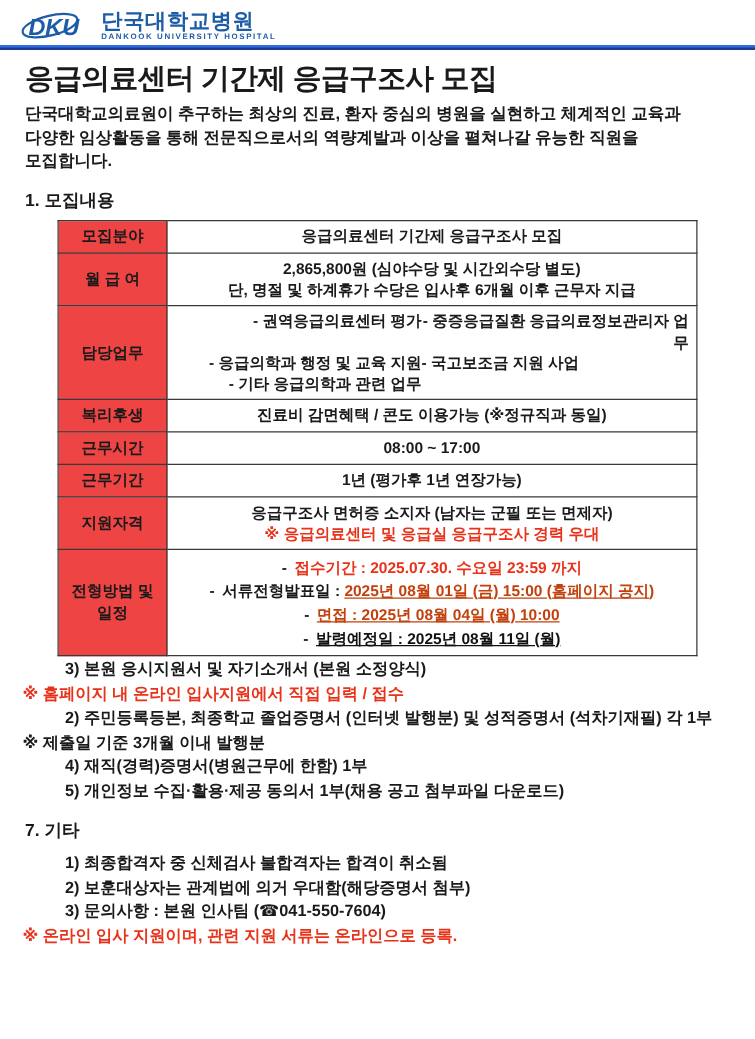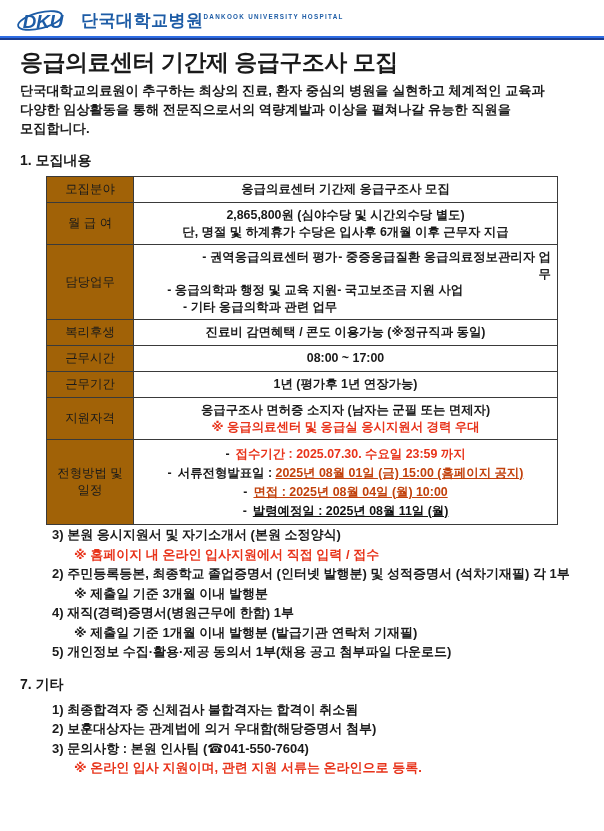--- a/index.html
+++ b/index.html
@@ -4,42 +4,42 @@
 <style>
   html,body{margin:0;padding:0;}
   body{
     width:604px;height:831px;background:#ffffff;position:relative;overflow:hidden;
     font-family:"Liberation Sans","DejaVu Sans",sans-serif;color:#1a1a1a;
     -webkit-font-smoothing:antialiased;
   }
   .hdr{padding:7px 0 2px 16px;}
   .logo{display:flex;align-items:center;gap:17px;}
   .logo svg{display:block;}
-  .logo-txt{display:flex;flex-direction:row;line-height:1;}
+  .logo-txt{display:flex;flex-direction:column;line-height:1;}
   .logo-kr{color:#1d5ca6;font-weight:800;font-size:17px;letter-spacing:0.5px;}
   .logo-en{color:#1d5ca6;font-weight:700;font-size:6.3px;letter-spacing:1.3px;margin-top:2px;}
   .rule{width:604px;height:4px;background:#2e6de4;border-bottom:2px solid #1b3c8e;box-sizing:border-box;}
   .page{padding:0 20px 0 18px;}
   .doc-title{font-size:23px;font-weight:800;letter-spacing:-0.5px;margin:7px 0 3px 2px;}
   .intro{font-size:13.2px;font-weight:600;line-height:19px;margin:2px 2px 0 2px;word-break:keep-all;}
   .sec-h{font-size:14px;font-weight:700;margin:14px 0 6px 2px;}
   table.recruit{border-collapse:collapse;width:512px;margin-left:28px;font-size:12.4px;}
   table.recruit th,table.recruit td{border:1.4px solid #3a3a3a;padding:4px 6px;}
-  table.recruit th{background:#a16207;width:74px;font-weight:400;}
+  table.recruit th{background:#ef4444;width:74px;font-weight:700;}
   table.recruit td{text-align:center;font-weight:600;line-height:16.5px;}
   td.left{text-align:left;padding-left:12px;}
   .duty-line{display:flex;text-align:right;}
   .duty-line span:first-child{flex:0 0 48%;}
   .sched-line{line-height:18px;padding:0.5px 0;}
   .dash{margin-right:6px;font-weight:700;}
   .red{color:#e8331a;font-weight:700;}
   .blue-u{color:#c2410c;font-weight:700;text-decoration:underline;}
   .dark-u{color:#111;font-weight:700;text-decoration:underline;}
   .li{font-size:13px;font-weight:600;line-height:19.5px;margin-left:34px;padding-left:17px;text-indent:-17px;word-break:keep-all;}
-  .note{font-size:13px;font-weight:600;line-height:19.5px;margin-left:56px;}
+  .note{font-size:13px;font-weight:600;line-height:19.5px;}
 </style>
 </head>
 <body>
 
 <div class="hdr">
   <div class="logo">
     <span>
       <svg width="48" height="27" viewBox="0 0 64 34">
         <ellipse cx="32" cy="17" rx="30" ry="10.5" fill="none" stroke="#1d5ca6" stroke-width="2.4" transform="rotate(-14 32 17)"></ellipse>
         <text x="9" y="27" font-size="25" font-weight="bold" font-style="italic" fill="#1d5ca6" font-family="Liberation Sans, sans-serif">DKU</text>
@@ -99,21 +99,21 @@
       <td>08:00 ~ 17:00</td>
     </tr>
     <tr>
       <th>근무기간</th>
       <td>1년 (평가후 1년 연장가능)</td>
     </tr>
     <tr>
       <th>지원자격</th>
       <td>
         <div>응급구조사 면허증 소지자 (남자는 군필 또는 면제자)</div>
-        <div class="red">※ 응급의료센터 및 응급실 응시지원서 경력 우대</div>
+        <div class="red">※ 응급의료센터 및 응급실 응급구조사 경력 우대</div>
       </td>
     </tr>
     <tr>
       <th>전형방법 및 일정</th>
       <td class="left">
         <div class="sched-line">
           <span class="dash">-</span><span class="red">접수기간 : 2025.07.30. 수요일 23:59 까지</span>
         </div>
         <div class="sched-line">
           <span class="dash">-</span><span>서류전형발표일 : </span><span class="blue-u">2025년 08월 01일 (금) 15:00 (홈페이지 공지)</span>
@@ -128,21 +128,20 @@
     </tr>
   </tbody>
     </table>
 
   <div>
     <div class="li">3) 본원 응시지원서 및 자기소개서 (본원 소정양식)</div>
     <div class="note red">※ 홈페이지 내 온라인 입사지원에서 직접 입력 / 접수</div>
     <div class="li">2) 주민등록등본, 최종학교 졸업증명서 (인터넷 발행분) 및 성적증명서 (석차기재필) 각 1부</div>
     <div class="note">※ 제출일 기준 3개월 이내 발행분</div>
     <div class="li">4) 재직(경력)증명서(병원근무에 한함) 1부</div>
-    <div class="note">※ 제출일 기준 1개월 이내 발행분 (발급기관 연락처 기재필)</div>
     <div class="li">5) 개인정보 수집·활용·제공 동의서 1부(채용 공고 첨부파일 다운로드)</div>
   </div>
 
   <div class="sec-h">7. 기타</div>
   <div>
     <div class="li">1) 최종합격자 중 신체검사 불합격자는 합격이 취소됨</div>
     <div class="li">2) 보훈대상자는 관계법에 의거 우대함(해당증명서 첨부)</div>
     <div class="li">3) 문의사항 : 본원 인사팀 (☎041-550-7604)</div>
     <div class="note red">※ 온라인 입사 지원이며, 관련 지원 서류는 온라인으로 등록.</div>
 

